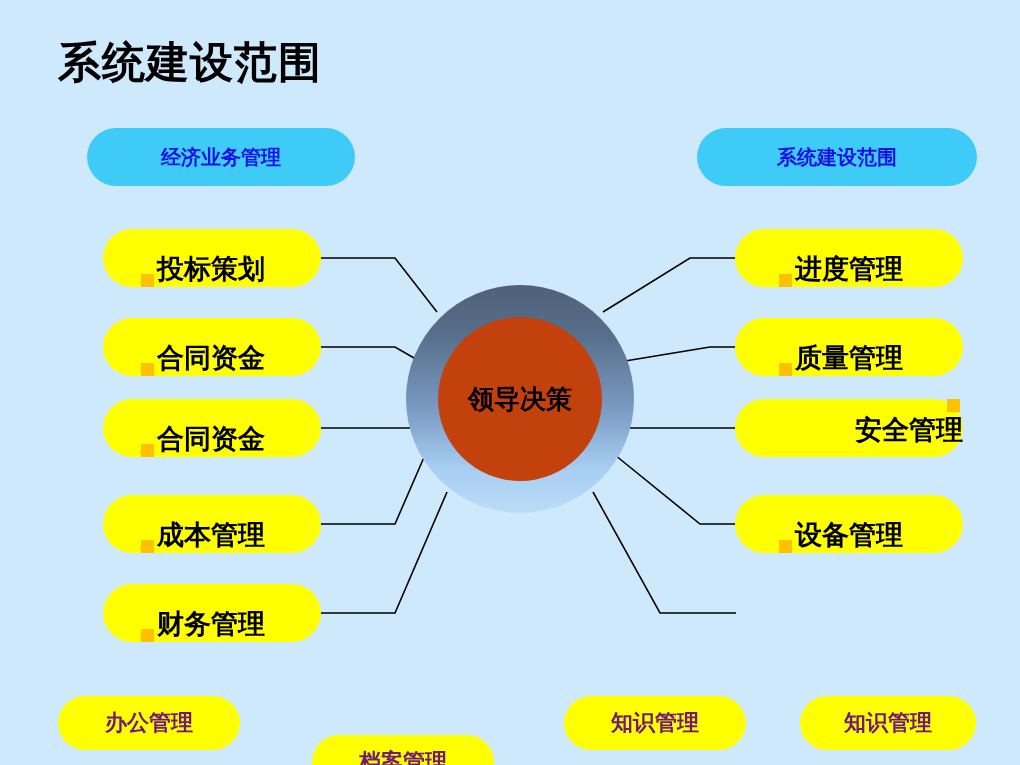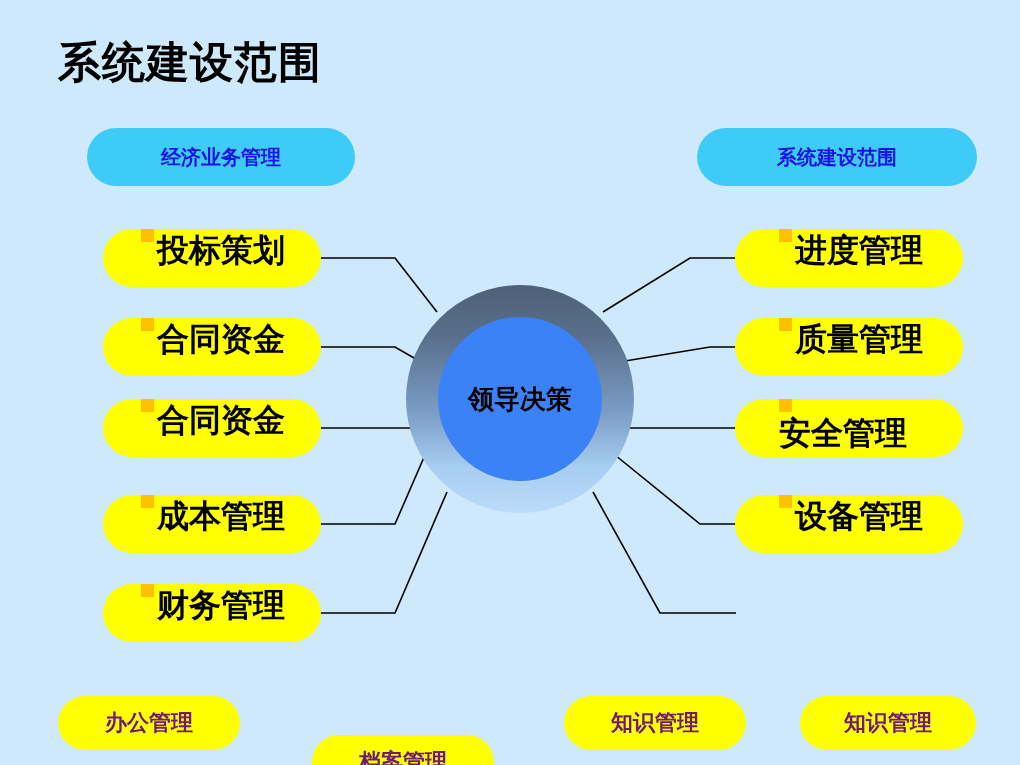--- a/index.html
+++ b/index.html
@@ -61,26 +61,26 @@
     font-weight: bold;
     white-space: nowrap;
   }
   #cat-left  { left: 87px;  top: 128px; width: 268px; height: 58px; }
   #cat-right { left: 697px; top: 128px; width: 280px; height: 58px; }
 
   
   .mod-pill {
     position: absolute;
     display: flex;
-    align-items: flex-start;
+    align-items: flex-end;
     background: #ffff00;
     border-radius: 999px;
     height: 58px;
     color: #000000;
-    font-size: 32px;
+    font-size: 27px;
     font-weight: bold;
     white-space: nowrap;
   }
   .mod-pill .bullet {
     display: inline-block;
     width: 13px;
     height: 13px;
     background: #ffc000;
     flex: 0 0 auto;
     margin-right: 3px;
@@ -114,21 +114,21 @@
     border-radius: 50%;
     background: linear-gradient(to bottom, #4f6179 0%, #586e8a 22%, #7a9bc4 55%, #a7cdf2 80%, #bcdcf8 100%);
   }
   #hub-core {
     position: absolute;
     left: 438px;
     top: 317px;
     width: 164px;
     height: 164px;
     border-radius: 50%;
-    background: #3b82f6;
+    background: #c2410c;
     display: flex;
     align-items: center;
     justify-content: center;
   }
   #hub-label {
     font-size: 26px;
     font-weight: bold;
     color: #000000;
     white-space: nowrap;
   }

